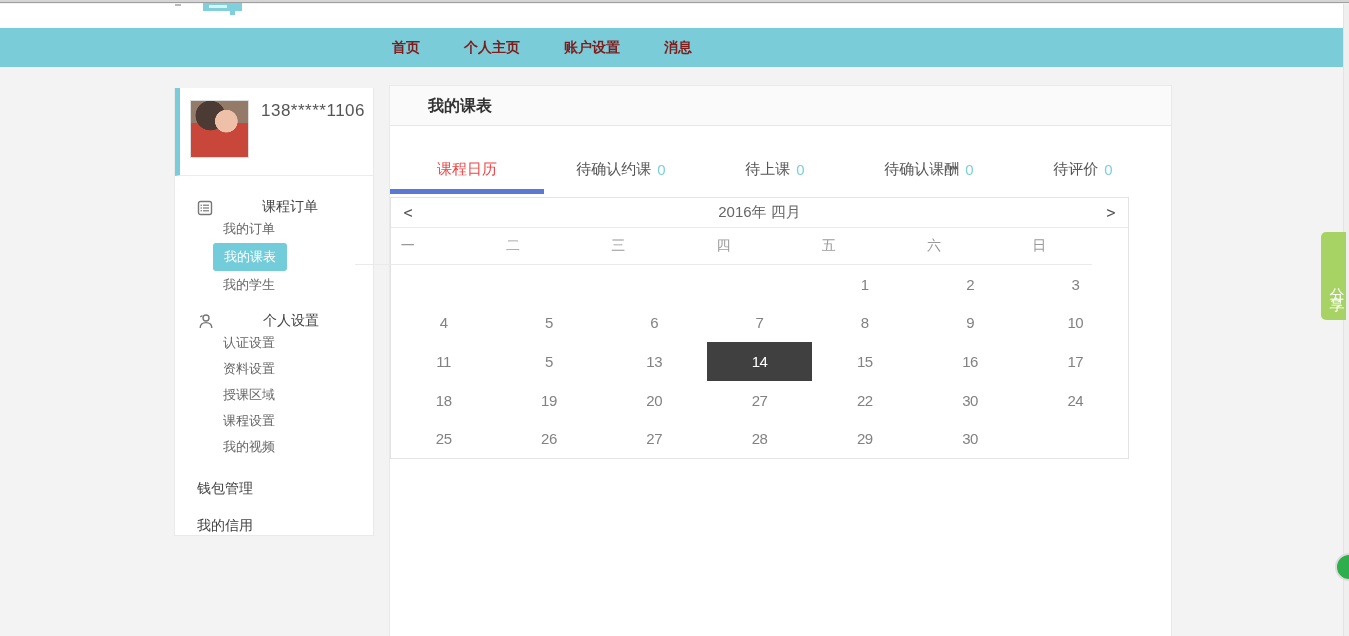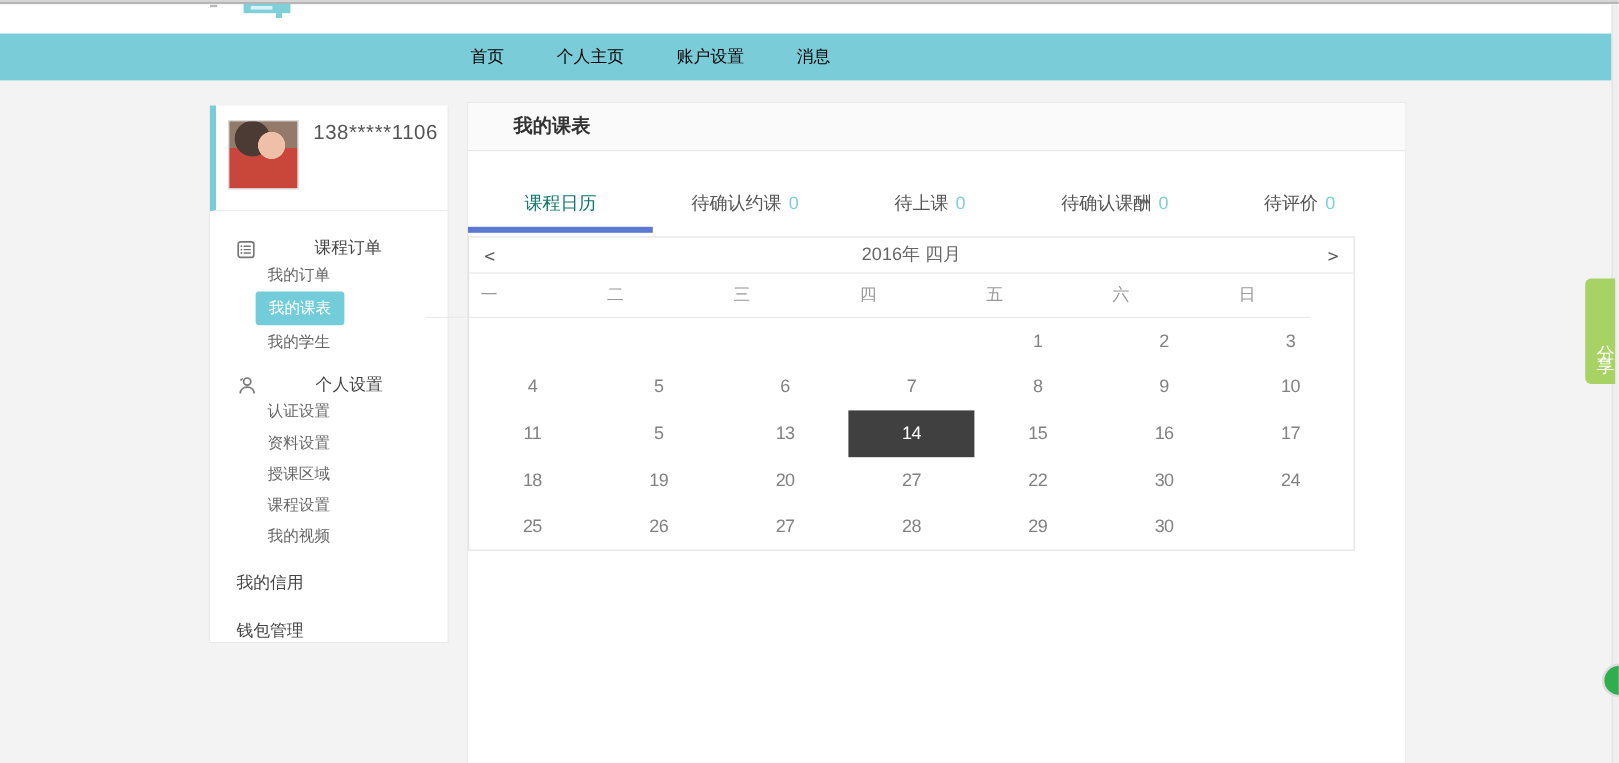--- a/index.html
+++ b/index.html
@@ -11,21 +11,21 @@
 
   
   .top-strip { position:absolute; left:0; top:4px; width:1343px; height:24px; background:#ffffff; }
   .logo-fragment { position:absolute; left:203px; top:-1px; width:39px; height:8px; background:#7fd0da; }
   .logo-fragment-inner { position:absolute; left:6px; top:2px; width:18px; height:3px; background:#d9f2f5; }
   .logo-dot { position:absolute; left:230px; top:6px; width:5px; height:5px; background:#7fd0da; }
   .logo-dash { position:absolute; left:175px; top:0px; width:6px; height:2px; background:#b9b9b9; }
 
   
   .nav { position:absolute; left:0; top:28px; width:1343px; height:39px; background:#7accd8; display:flex; align-items:center; padding-left:392px; }
-  .nav-item { color:#000000; font-size:14px; font-weight:normal; margin-right:44px; cursor:pointer; white-space:nowrap; }
+  .nav-item { color:#7f1d1d; font-size:14px; font-weight:bold; margin-right:44px; cursor:pointer; white-space:nowrap; }
 
   
   .scrollbar { position:absolute; right:0; top:4px; width:6px; height:632px; background:#f0eff0; border-left:1px solid #e3e3e3; z-index:4; }
 
   
   .share-btn { position:absolute; left:1321px; top:232px; width:25px; height:88px; background:#a7d264; border-radius:5px 0 0 5px; color:#fff; font-size:15px; writing-mode:vertical-rl; text-align:center; letter-spacing:9px; padding-top:16px; cursor:pointer; z-index:7; }
 
   
   .float-circle { position:absolute; left:1335px; top:553px; width:28px; height:28px; border-radius:50%; background:#2fae4d; border:2px solid #dcdcdc; z-index:7; }
 
@@ -48,21 +48,21 @@
   .menu-top { height:24px; line-height:24px; padding-left:22px; font-size:14px; color:#444; cursor:pointer; }
   .mt-wallet { margin-top:16px; }
   .mt-credit { margin-top:13px; }
 
   
   .main { position:absolute; left:389px; top:85px; width:783px; height:551px; background:#ffffff; border:1px solid #e9e9e9; border-bottom:none; }
   .main-header { height:40px; background:#fafafa; border-bottom:1px solid #e8e8e8; line-height:40px; padding-left:38px; font-size:16px; font-weight:bold; color:#333; }
   .tabs { position:relative; height:71px; width:770px; display:flex; }
   .tab { width:154px; display:flex; align-items:center; justify-content:center; padding-top:16px; font-size:15px; color:#555; cursor:pointer; position:relative; }
   .tab .count { color:#7bd0dc; margin-left:6px; }
-  .tab.active { color:#0f766e; }
+  .tab.active { color:#ef4444; }
   .tab-underline { position:absolute; left:0; bottom:3px; width:100%; height:5px; background:#5b79d3; }
 
   
   .calendar { width:739px; border:1px solid #e3e3e3; }
   .cal-head { height:30px; border-bottom:1px solid #eaeaea; display:flex; align-items:center; font-size:15px; color:#666; }
   .cal-arrow { width:34px; text-align:center; cursor:pointer; color:#555; font-family:"DejaVu Sans Mono",monospace; }
   .cal-title { flex:1; text-align:center; }
   .cal-weekdays { height:37px; border-bottom:1px solid #eaeaea; display:grid; grid-template-columns:repeat(7,1fr); align-items:center; transform:translateX(-36px); }
   .cal-weekdays span { text-align:center; font-size:14px; color:#999; }
   .cal-grid { display:grid; grid-template-columns:repeat(7,1fr); grid-auto-rows:38.6px; }
@@ -124,22 +124,22 @@
         <path d="M3.2 15 C3.2 11.5 5.8 9.6 9 9.6 C12.2 9.6 14.8 11.5 14.8 15" fill="none" stroke="#777" stroke-width="1.4"></path>
         <line x1="3.2" y1="4" x2="5.4" y2="2.4" stroke="#777" stroke-width="1.2"></line>
       </svg>
       <span>个人设置</span>
     </div>
     <div class="menu-sub">认证设置</div>
     <div class="menu-sub">资料设置</div>
     <div class="menu-sub">授课区域</div>
     <div class="menu-sub">课程设置</div>
     <div class="menu-sub">我的视频</div>
+    <div class="menu-top mt-wallet">钱包管理</div>
     <div class="menu-top mt-credit">我的信用</div>
-    <div class="menu-top mt-wallet">钱包管理</div>
   </div>
 </div>
 
 <div class="main">
   <div class="main-header">我的课表</div>
 
   <div class="tabs">
     <div class="tab active">
       <span>课程日历</span>
       <div class="tab-underline"></div>

